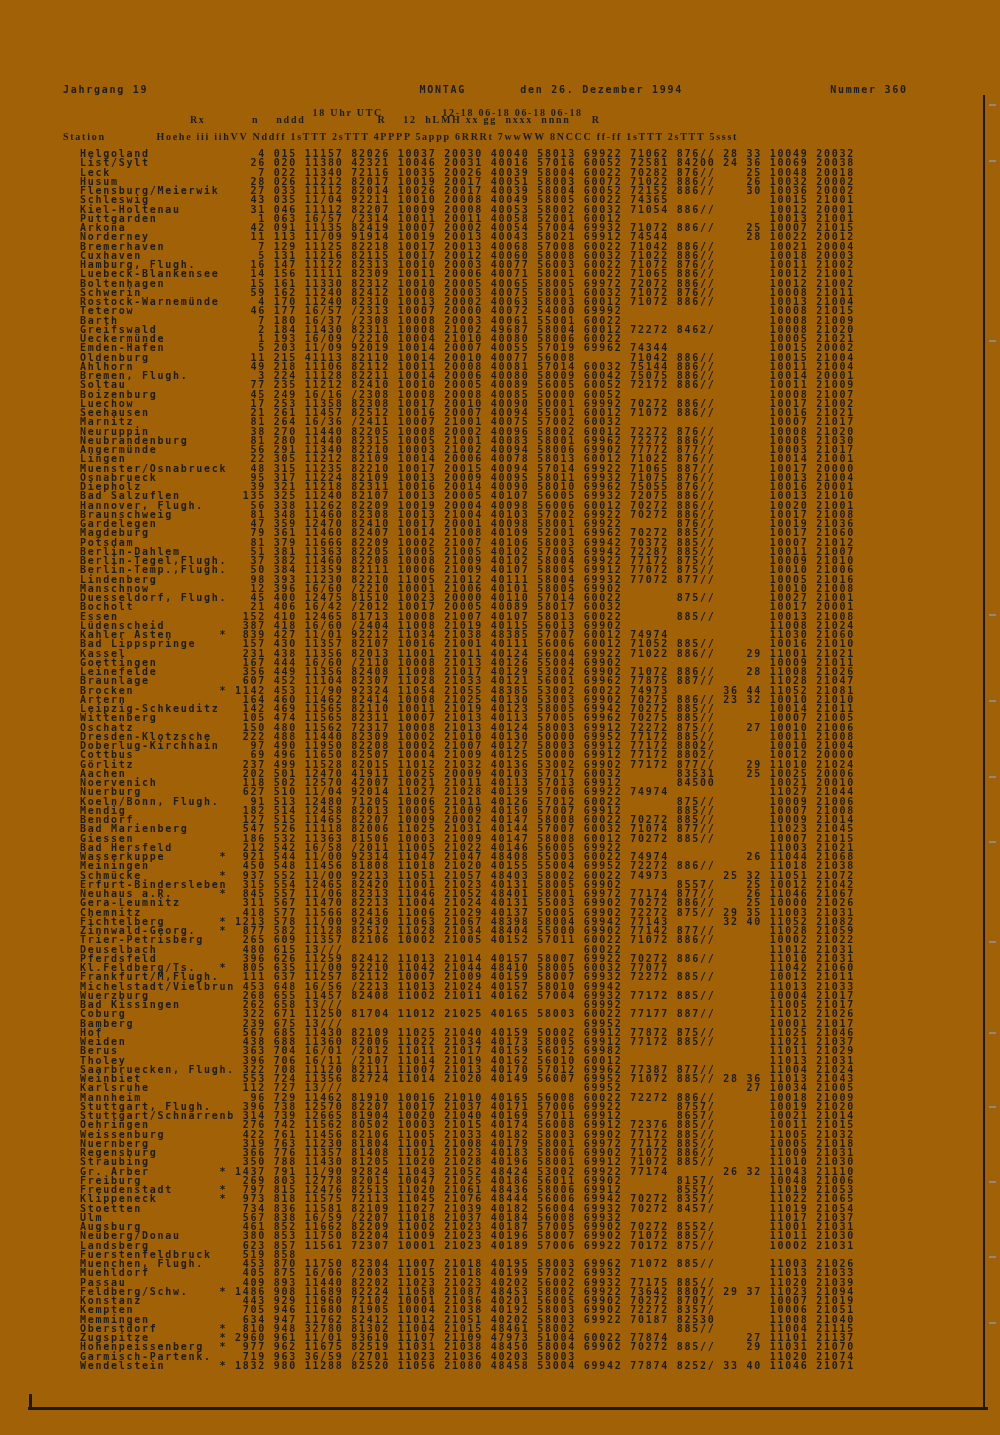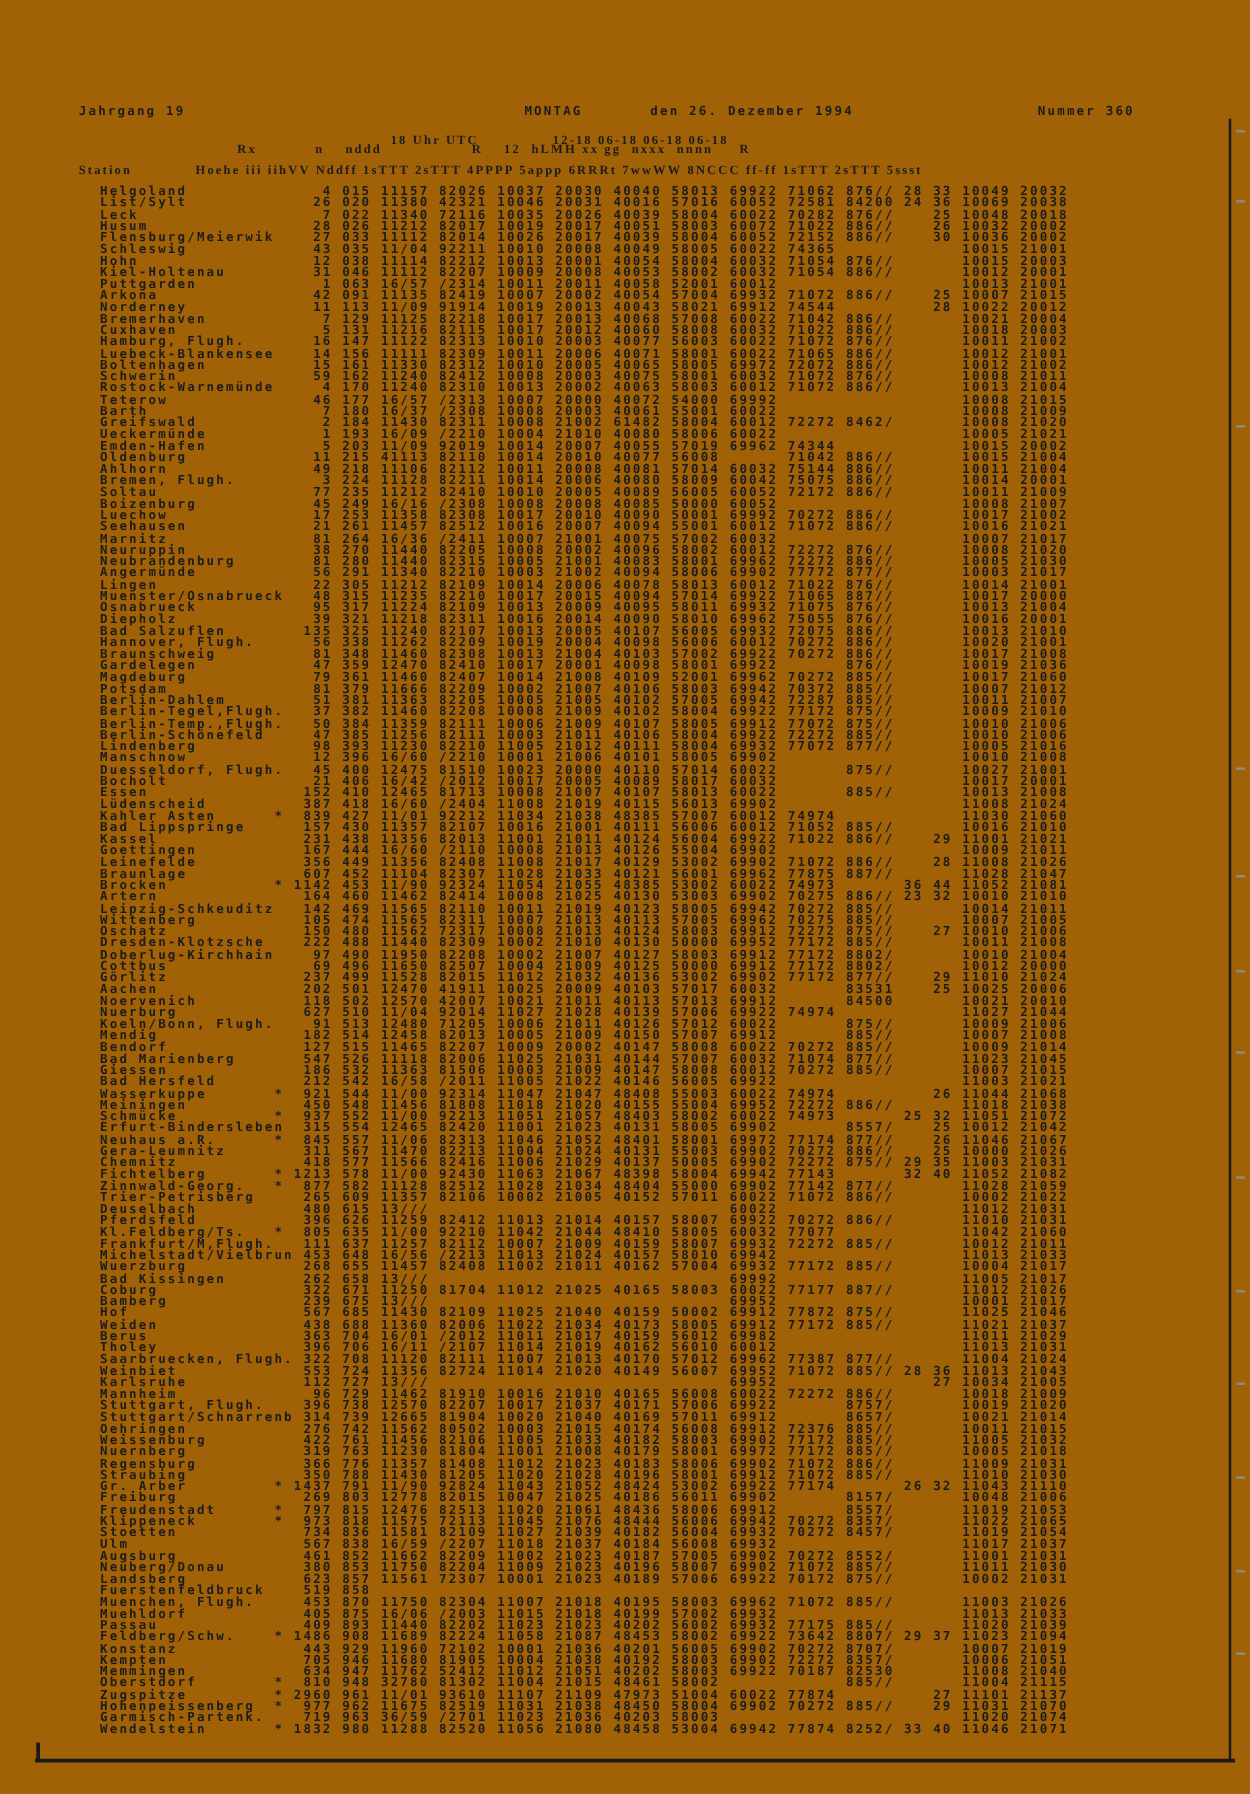--- a/index.html
+++ b/index.html
@@ -33,35 +33,34 @@
   <div class="mono hline" style="top:131px" id="hdr-b">Station            Hoehe iii iihVV Nddff 1sTTT 2sTTT 4PPPP 5appp 6RRRt 7wwWW 8NCCC ff-ff 1sTTT 2sTTT 5ssst</div>
   <div class="mono hline" style="top:114px" id="hdr-c">                              Rx           n    nddd                 R    12  hLMH xx gg  nxxx  nnnn     R</div>
 
   <div class="mono" id="obs-rows">
       <div class="trow">Helgoland              4 015 11157 82026 10037 20030 40040 58013 69922 71062 876// 28 33 10049 20032</div>
       <div class="trow">List/Sylt             26 020 11380 42321 10046 20031 40016 57016 60052 72581 84200 24 36 10069 20038</div>
       <div class="trow">Leck                   7 022 11340 72116 10035 20026 40039 58004 60022 70282 876//    25 10048 20018</div>
       <div class="trow">Husum                 28 026 11212 82017 10019 20017 40051 58003 60072 71022 886//    26 10032 20002</div>
       <div class="trow">Flensburg/Meierwik    27 033 11112 82014 10026 20017 40039 58004 60052 72152 886//    30 10036 20002</div>
       <div class="trow">Schleswig             43 035 11/04 92211 10010 20008 40049 58005 60022 74365             10015 21001</div>
-      <div class="trow">Hohn                  12 038 11114 82212 10013 20001 40054 58004 60032 71054 876//       10015 20003</div>
       <div class="trow">Kiel-Holtenau         31 046 11112 82207 10009 20008 40053 58002 60032 71054 886//       10012 20001</div>
       <div class="trow">Puttgarden             1 063 16/57 /2314 10011 20011 40058 52001 60012                   10013 21001</div>
       <div class="trow">Arkona                42 091 11135 82419 10007 20002 40054 57004 69932 71072 886//    25 10007 21015</div>
       <div class="trow">Norderney             11 113 11/09 91914 10019 20013 40043 58021 69912 74544          28 10022 20012</div>
       <div class="trow">Bremerhaven            7 129 11125 82218 10017 20013 40068 57008 60022 71042 886//       10021 20004</div>
       <div class="trow">Cuxhaven               5 131 11216 82115 10017 20012 40060 58008 60032 71022 886//       10018 20003</div>
       <div class="trow">Hamburg, Flugh.       16 147 11122 82313 10010 20003 40077 56003 60022 71072 876//       10011 21002</div>
       <div class="trow">Luebeck-Blankensee    14 156 11111 82309 10011 20006 40071 58001 60022 71065 886//       10012 21001</div>
       <div class="trow">Boltenhagen           15 161 11330 82312 10010 20005 40065 58005 69972 72072 886//       10012 21002</div>
       <div class="trow">Schwerin              59 162 11240 82412 10008 20003 40075 58001 60032 71072 876//       10008 21011</div>
       <div class="trow">Rostock-Warnemünde     4 170 11240 82310 10013 20002 40063 58003 60012 71072 886//       10013 21004</div>
       <div class="trow">Teterow               46 177 16/57 /2313 10007 20000 40072 54000 69992                   10008 21015</div>
       <div class="trow">Barth                  7 180 16/37 /2308 10008 20003 40061 55001 60022                   10008 21009</div>
-      <div class="trow">Greifswald             2 184 11430 82311 10008 21002 61482 58004 60012 72272 8462/       10008 21020</div>
+      <div class="trow">Greifswald             2 184 11430 82311 10008 21002 49687 58004 60012 72272 8462/       10008 21020</div>
       <div class="trow">Ueckermünde            1 193 16/09 /2210 10004 21010 40080 58006 60022                   10005 21021</div>
       <div class="trow">Emden-Hafen            5 203 11/09 92019 10014 20007 40055 57019 69962 74344             10015 20002</div>
       <div class="trow">Oldenburg             11 215 41113 82110 10014 20010 40077 56008       71042 886//       10015 21004</div>
       <div class="trow">Ahlhorn               49 218 11106 82112 10011 20008 40081 57014 60032 75144 886//       10011 21004</div>
       <div class="trow">Bremen, Flugh.         3 224 11128 82211 10014 20006 40080 58009 60042 75075 886//       10014 20001</div>
       <div class="trow">Soltau                77 235 11212 82410 10010 20005 40089 56005 60052 72172 886//       10011 21009</div>
       <div class="trow">Boizenburg            45 249 16/16 /2308 10008 20008 40085 50000 60052                   10008 21007</div>
       <div class="trow">Luechow               17 253 11358 82308 10017 20010 40090 50001 69992 70272 886//       10017 21002</div>
       <div class="trow">Seehausen             21 261 11457 82512 10016 20007 40094 55001 60012 71072 886//       10016 21021</div>
       <div class="trow">Marnitz               81 264 16/36 /2411 10007 21001 40075 57002 60032                   10007 21017</div>
@@ -74,21 +73,20 @@
       <div class="trow">Diepholz              39 321 11218 82311 10016 20014 40090 58010 69962 75055 876//       10016 20001</div>
       <div class="trow">Bad Salzuflen        135 325 11240 82107 10013 20005 40107 56005 69932 72075 886//       10013 21010</div>
       <div class="trow">Hannover, Flugh.      56 338 11262 82209 10019 20004 40098 56006 60012 70272 886//       10020 21001</div>
       <div class="trow">Braunschweig          81 348 11460 82308 10013 21004 40103 57002 69922 70272 886//       10017 21008</div>
       <div class="trow">Gardelegen            47 359 12470 82410 10017 20001 40098 58001 69922       876//       10019 21036</div>
       <div class="trow">Magdeburg             79 361 11460 82407 10014 21008 40109 52001 69962 70272 885//       10017 21060</div>
       <div class="trow">Potsdam               81 379 11666 82209 10002 21007 40106 58003 69942 70372 885//       10007 21012</div>
       <div class="trow">Berlin-Dahlem         51 381 11363 82205 10005 21005 40102 57005 69942 72287 885//       10011 21007</div>
       <div class="trow">Berlin-Tegel,Flugh.   37 382 11460 82208 10008 21009 40102 58004 69922 77172 875//       10009 21010</div>
       <div class="trow">Berlin-Temp.,Flugh.   50 384 11359 82111 10006 21009 40107 58005 69912 77072 875//       10010 21006</div>
-      <div class="trow">Berlin-Schönefeld     47 385 11256 82111 10003 21011 40106 58004 69922 72272 885//       10010 21006</div>
       <div class="trow">Lindenberg            98 393 11230 82210 11005 21012 40111 58004 69932 77072 877//       10005 21016</div>
       <div class="trow">Manschnow             12 396 16/60 /2210 10001 21006 40101 58005 69902                   10010 21008</div>
       <div class="trow">Duesseldorf, Flugh.   45 400 12475 81510 10023 20000 40110 57014 60022       875//       10027 21001</div>
       <div class="trow">Bocholt               21 406 16/42 /2012 10017 20005 40089 58017 60032                   10017 20001</div>
       <div class="trow">Essen                152 410 12465 81713 10008 21007 40107 58013 60022       885//       10013 21008</div>
       <div class="trow">Lüdenscheid          387 418 16/60 /2404 11008 21019 40115 56013 69902                   11008 21024</div>
       <div class="trow">Kahler Asten      *  839 427 11/01 92212 11034 21038 48385 57007 60012 74974             11030 21060</div>
       <div class="trow">Bad Lippspringe      157 430 11357 82107 10016 21001 40111 56006 60012 71052 885//       10016 21010</div>
       <div class="trow">Kassel               231 438 11356 82013 11001 21011 40124 56004 69922 71022 886//    29 11001 21021</div>
       <div class="trow">Goettingen           167 444 16/60 /2110 10008 21013 40126 55004 69902                   10009 21011</div>

